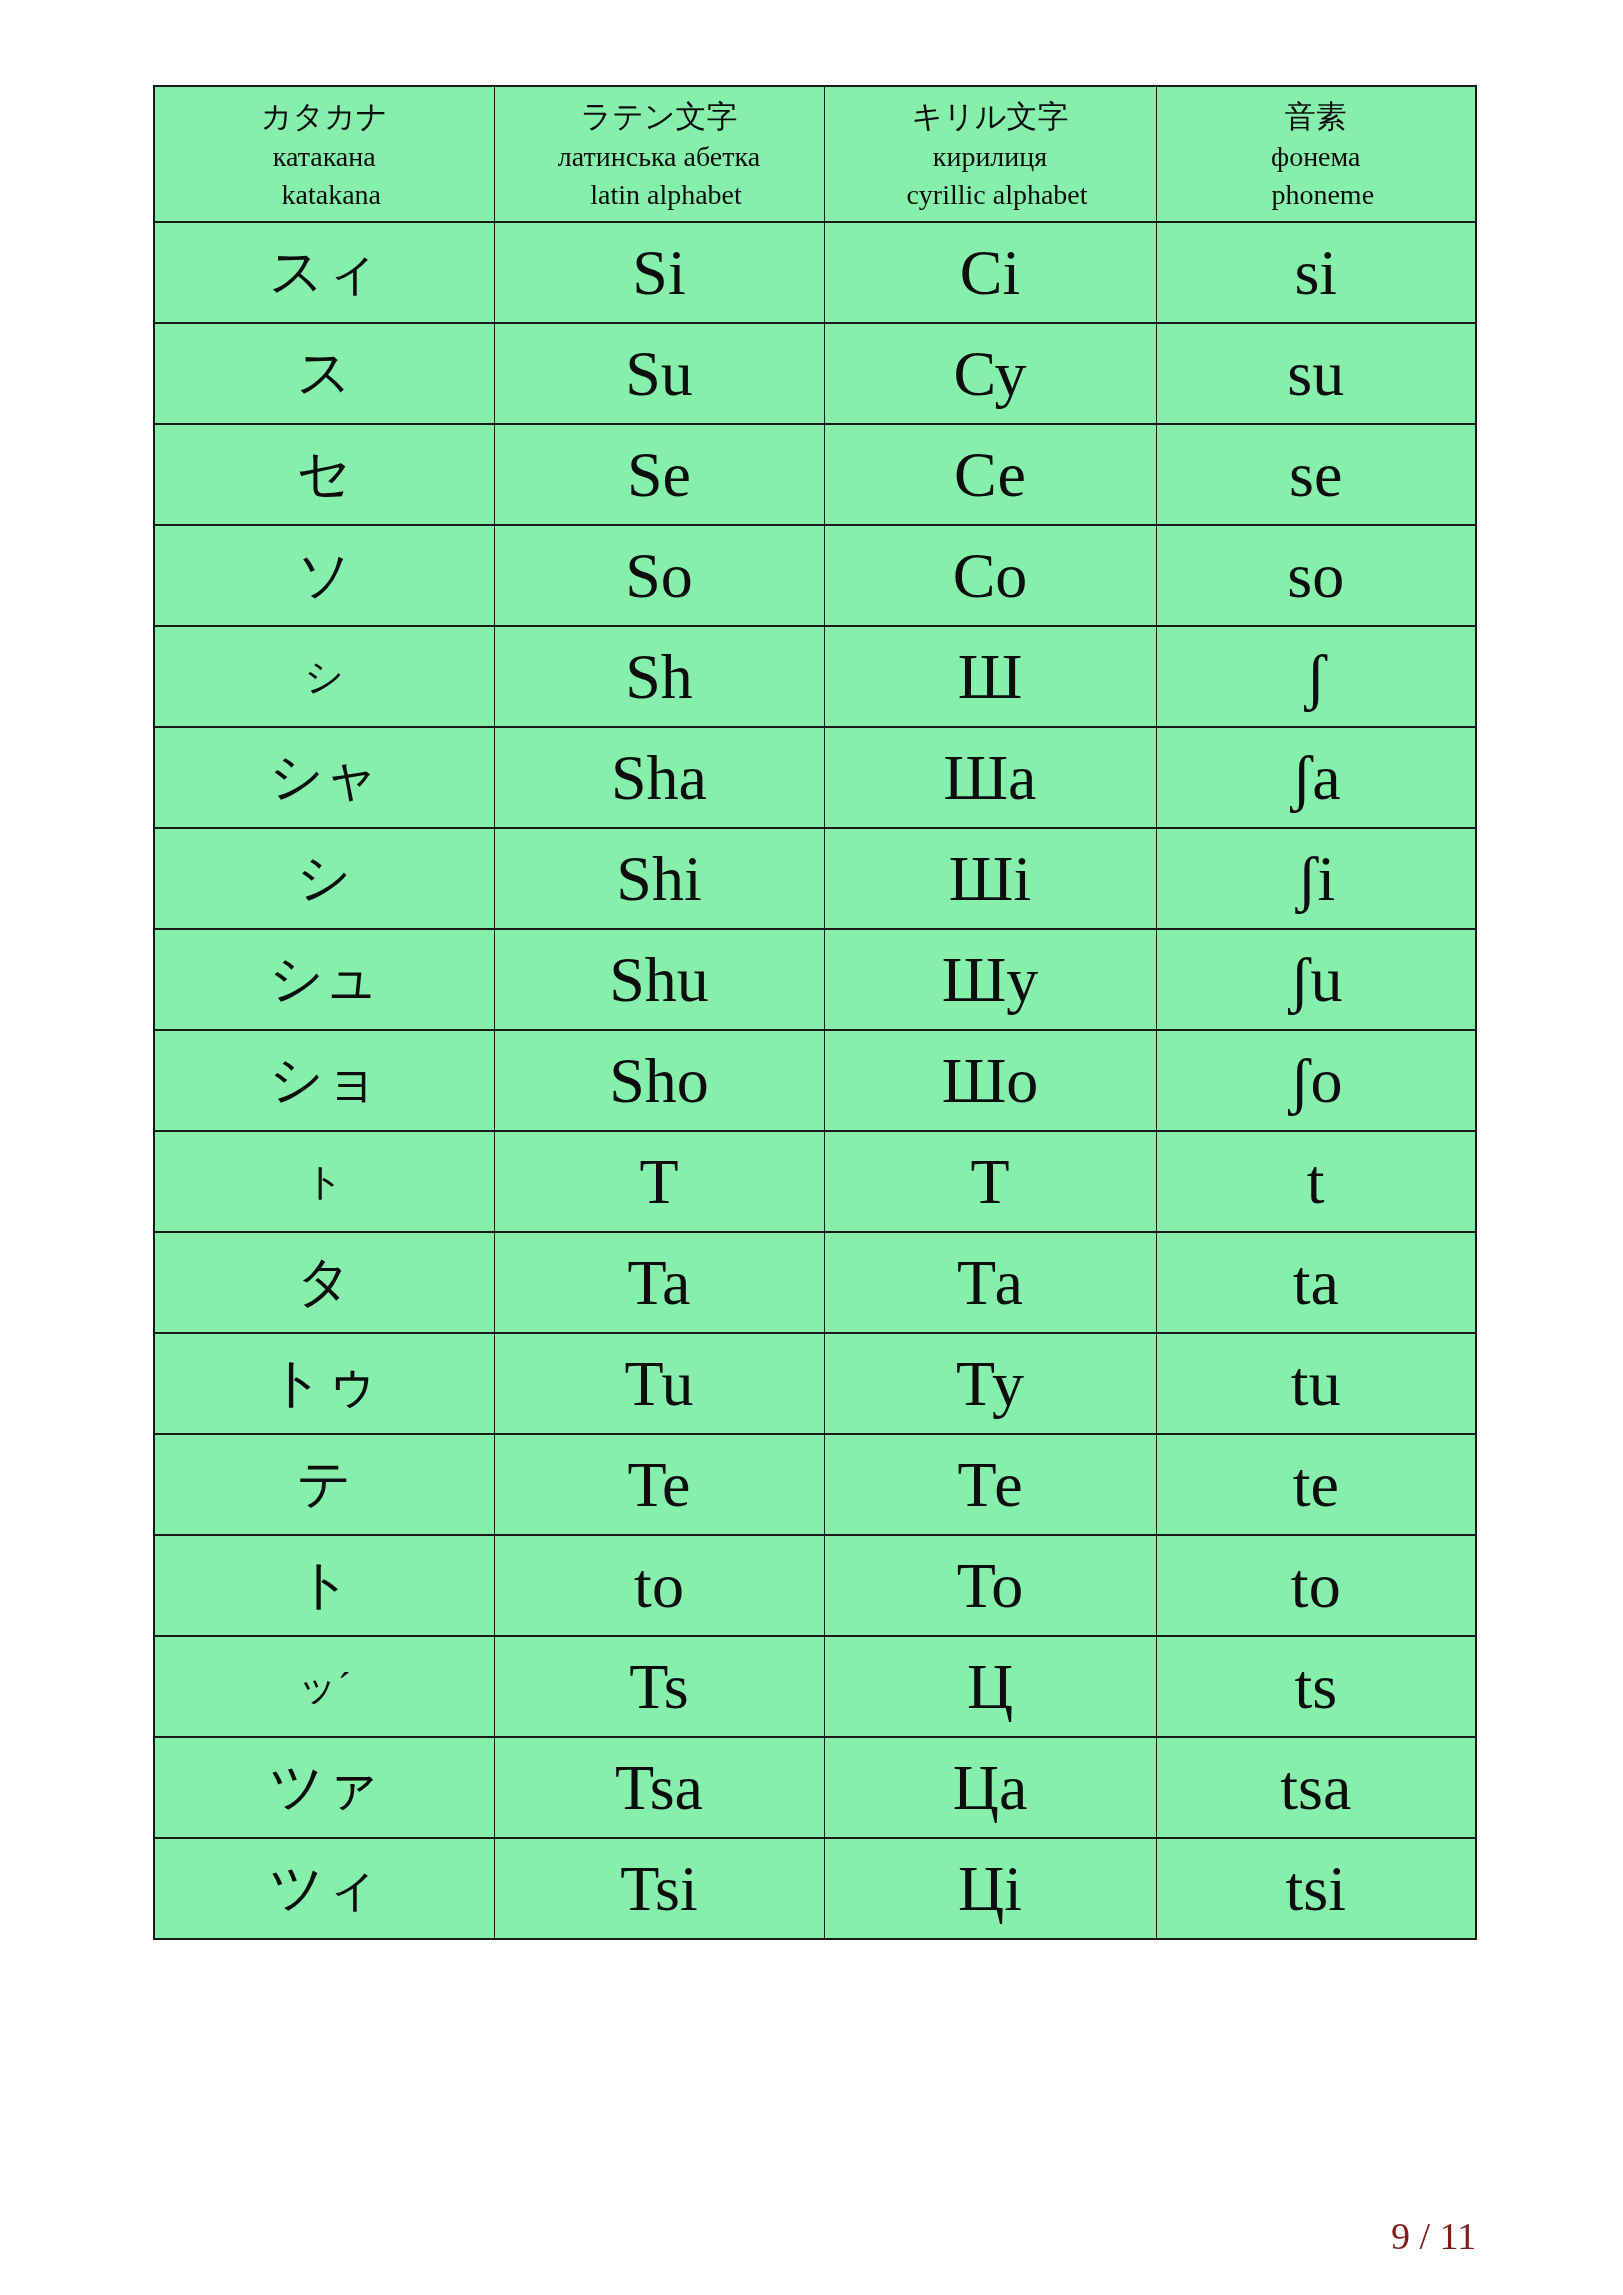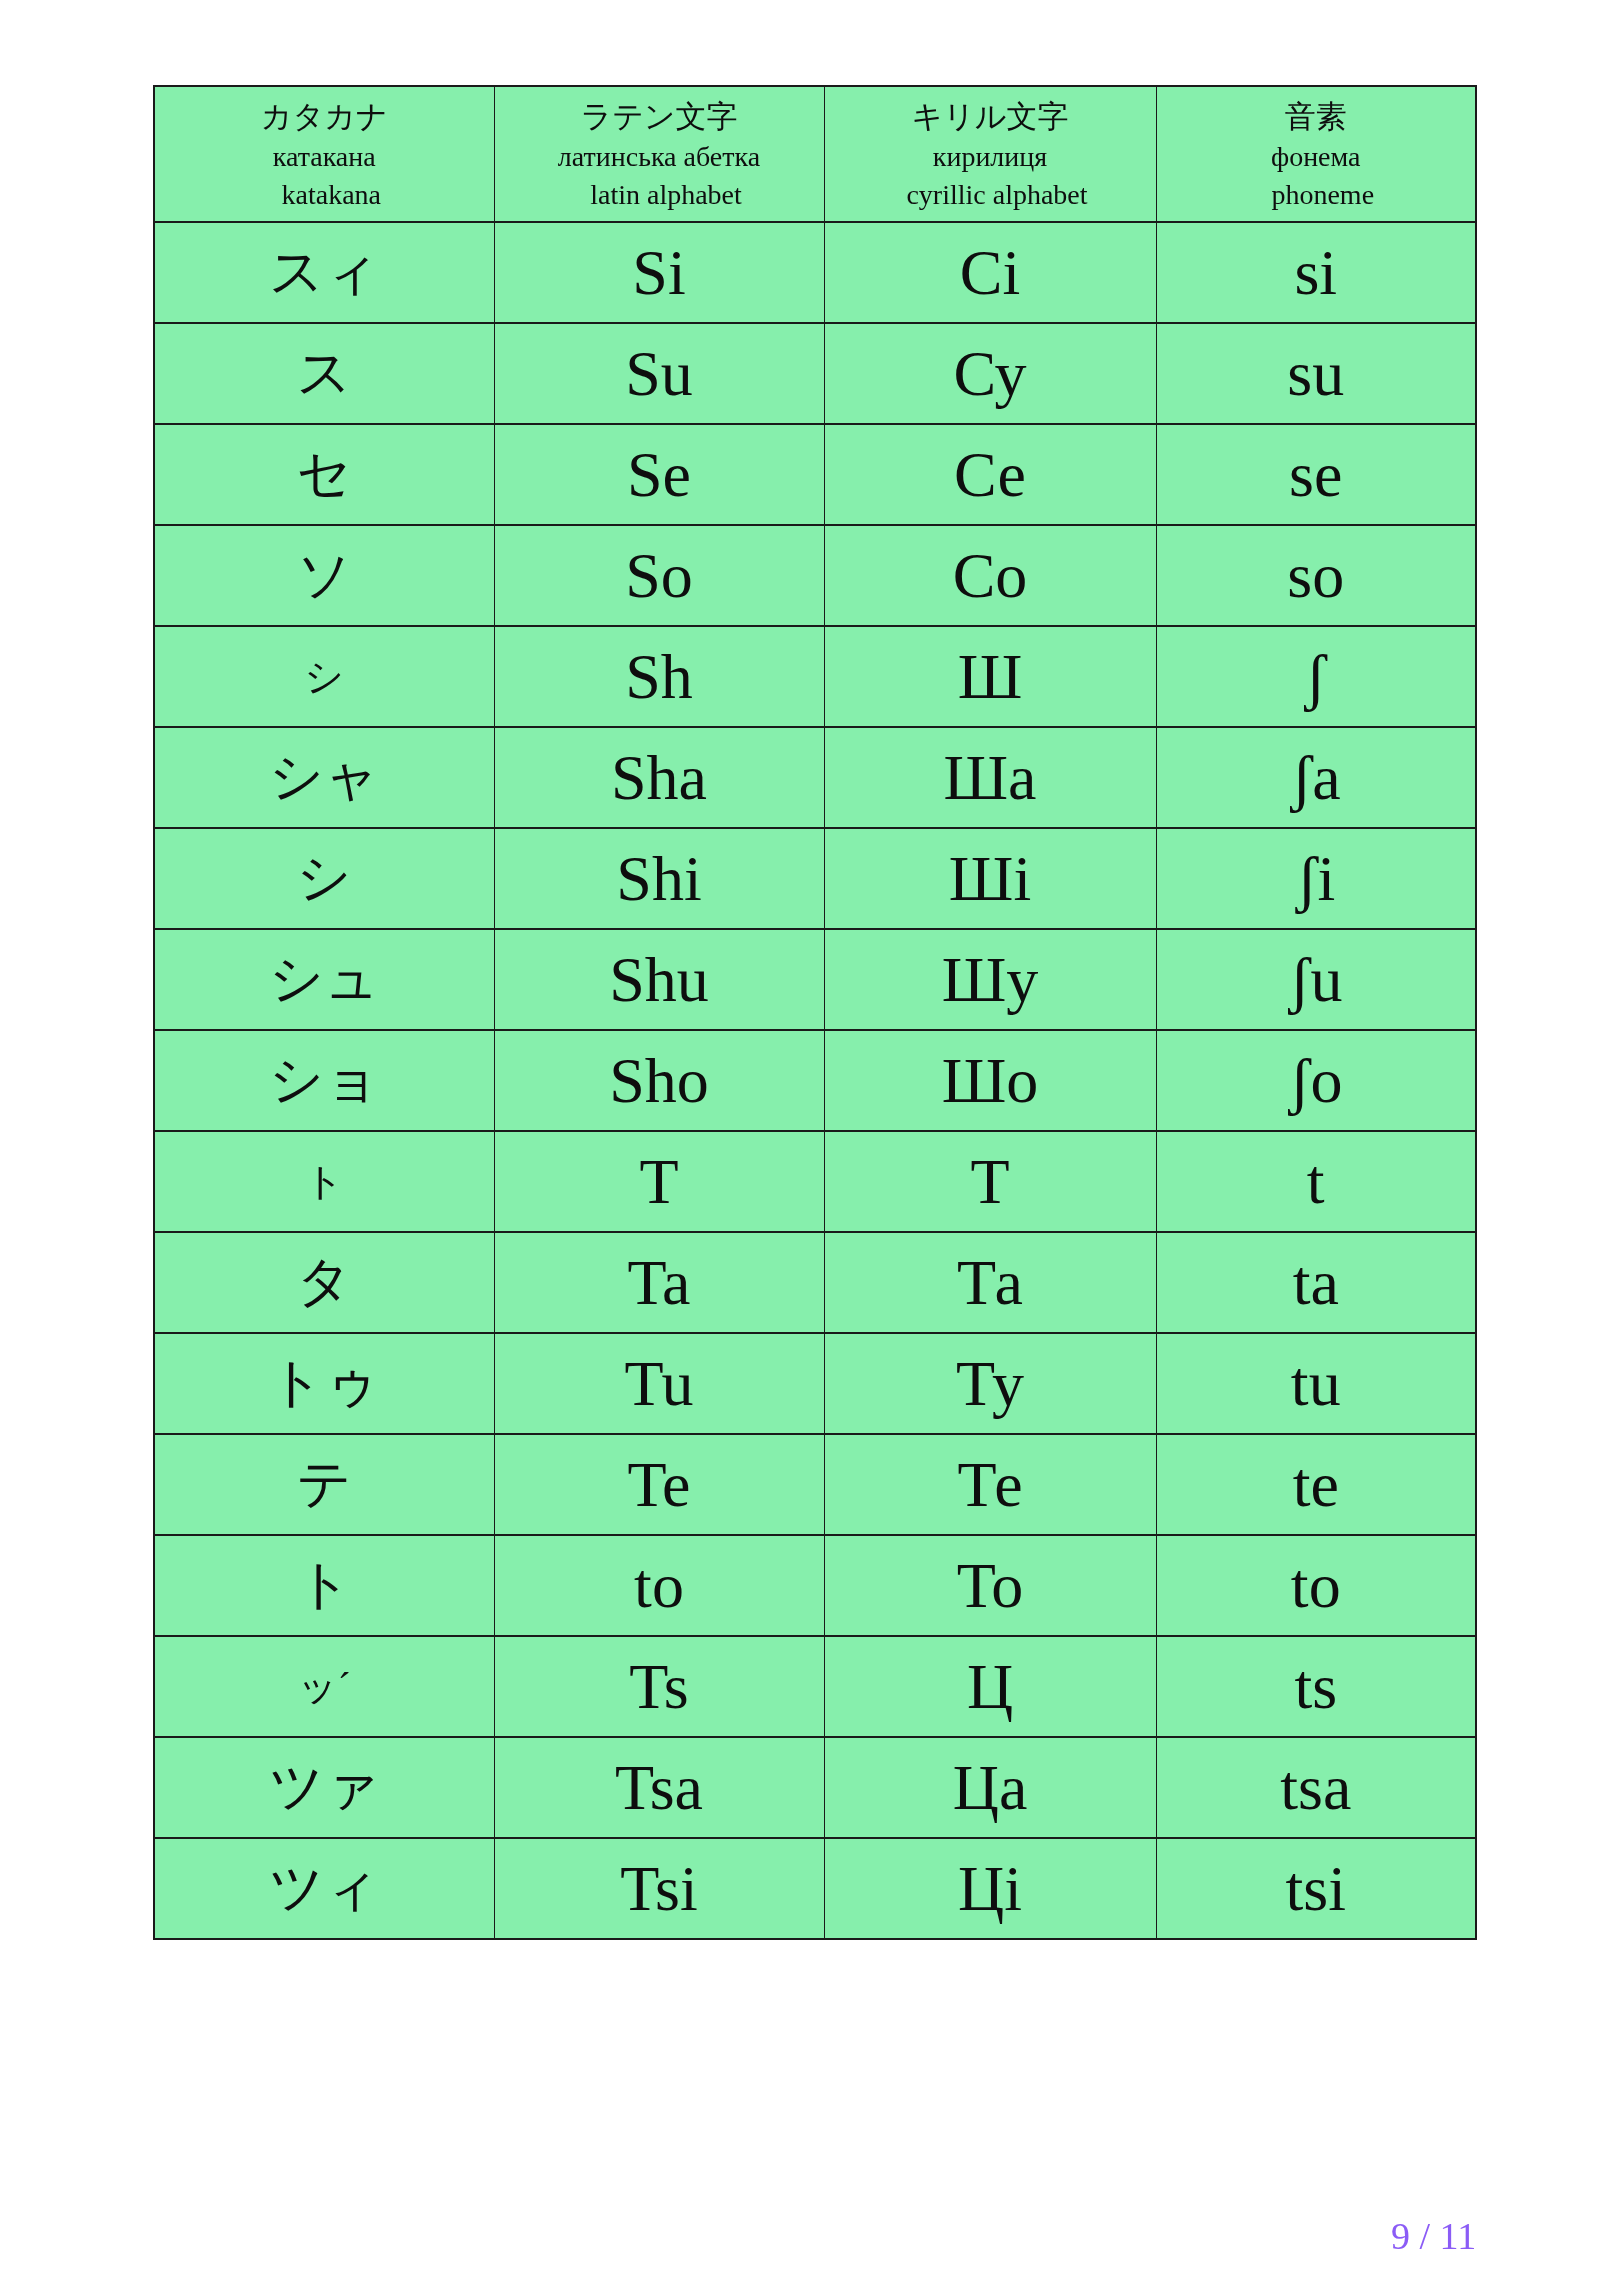--- a/index.html
+++ b/index.html
@@ -46,21 +46,21 @@
   td.kana  { font-size: 54px; }
   td.kana.small-kana { font-size: 39px; }
   td.latin, td.cyr, td.phon { font-size: 64px; margin-top: 34px; }
 
   .page-num {
     position: absolute;
     left: 1391px;
     top: 2217px;
     font-size: 38px;
     line-height: 38px;
-    color: #8b5cf6;
+    color: #7f1d1d;
   }
 </style>
 </head>
 <body>
 
 <div class="doc-page">
 
   <table class="translit">
     <colgroup>
       <col style="width:340px">

